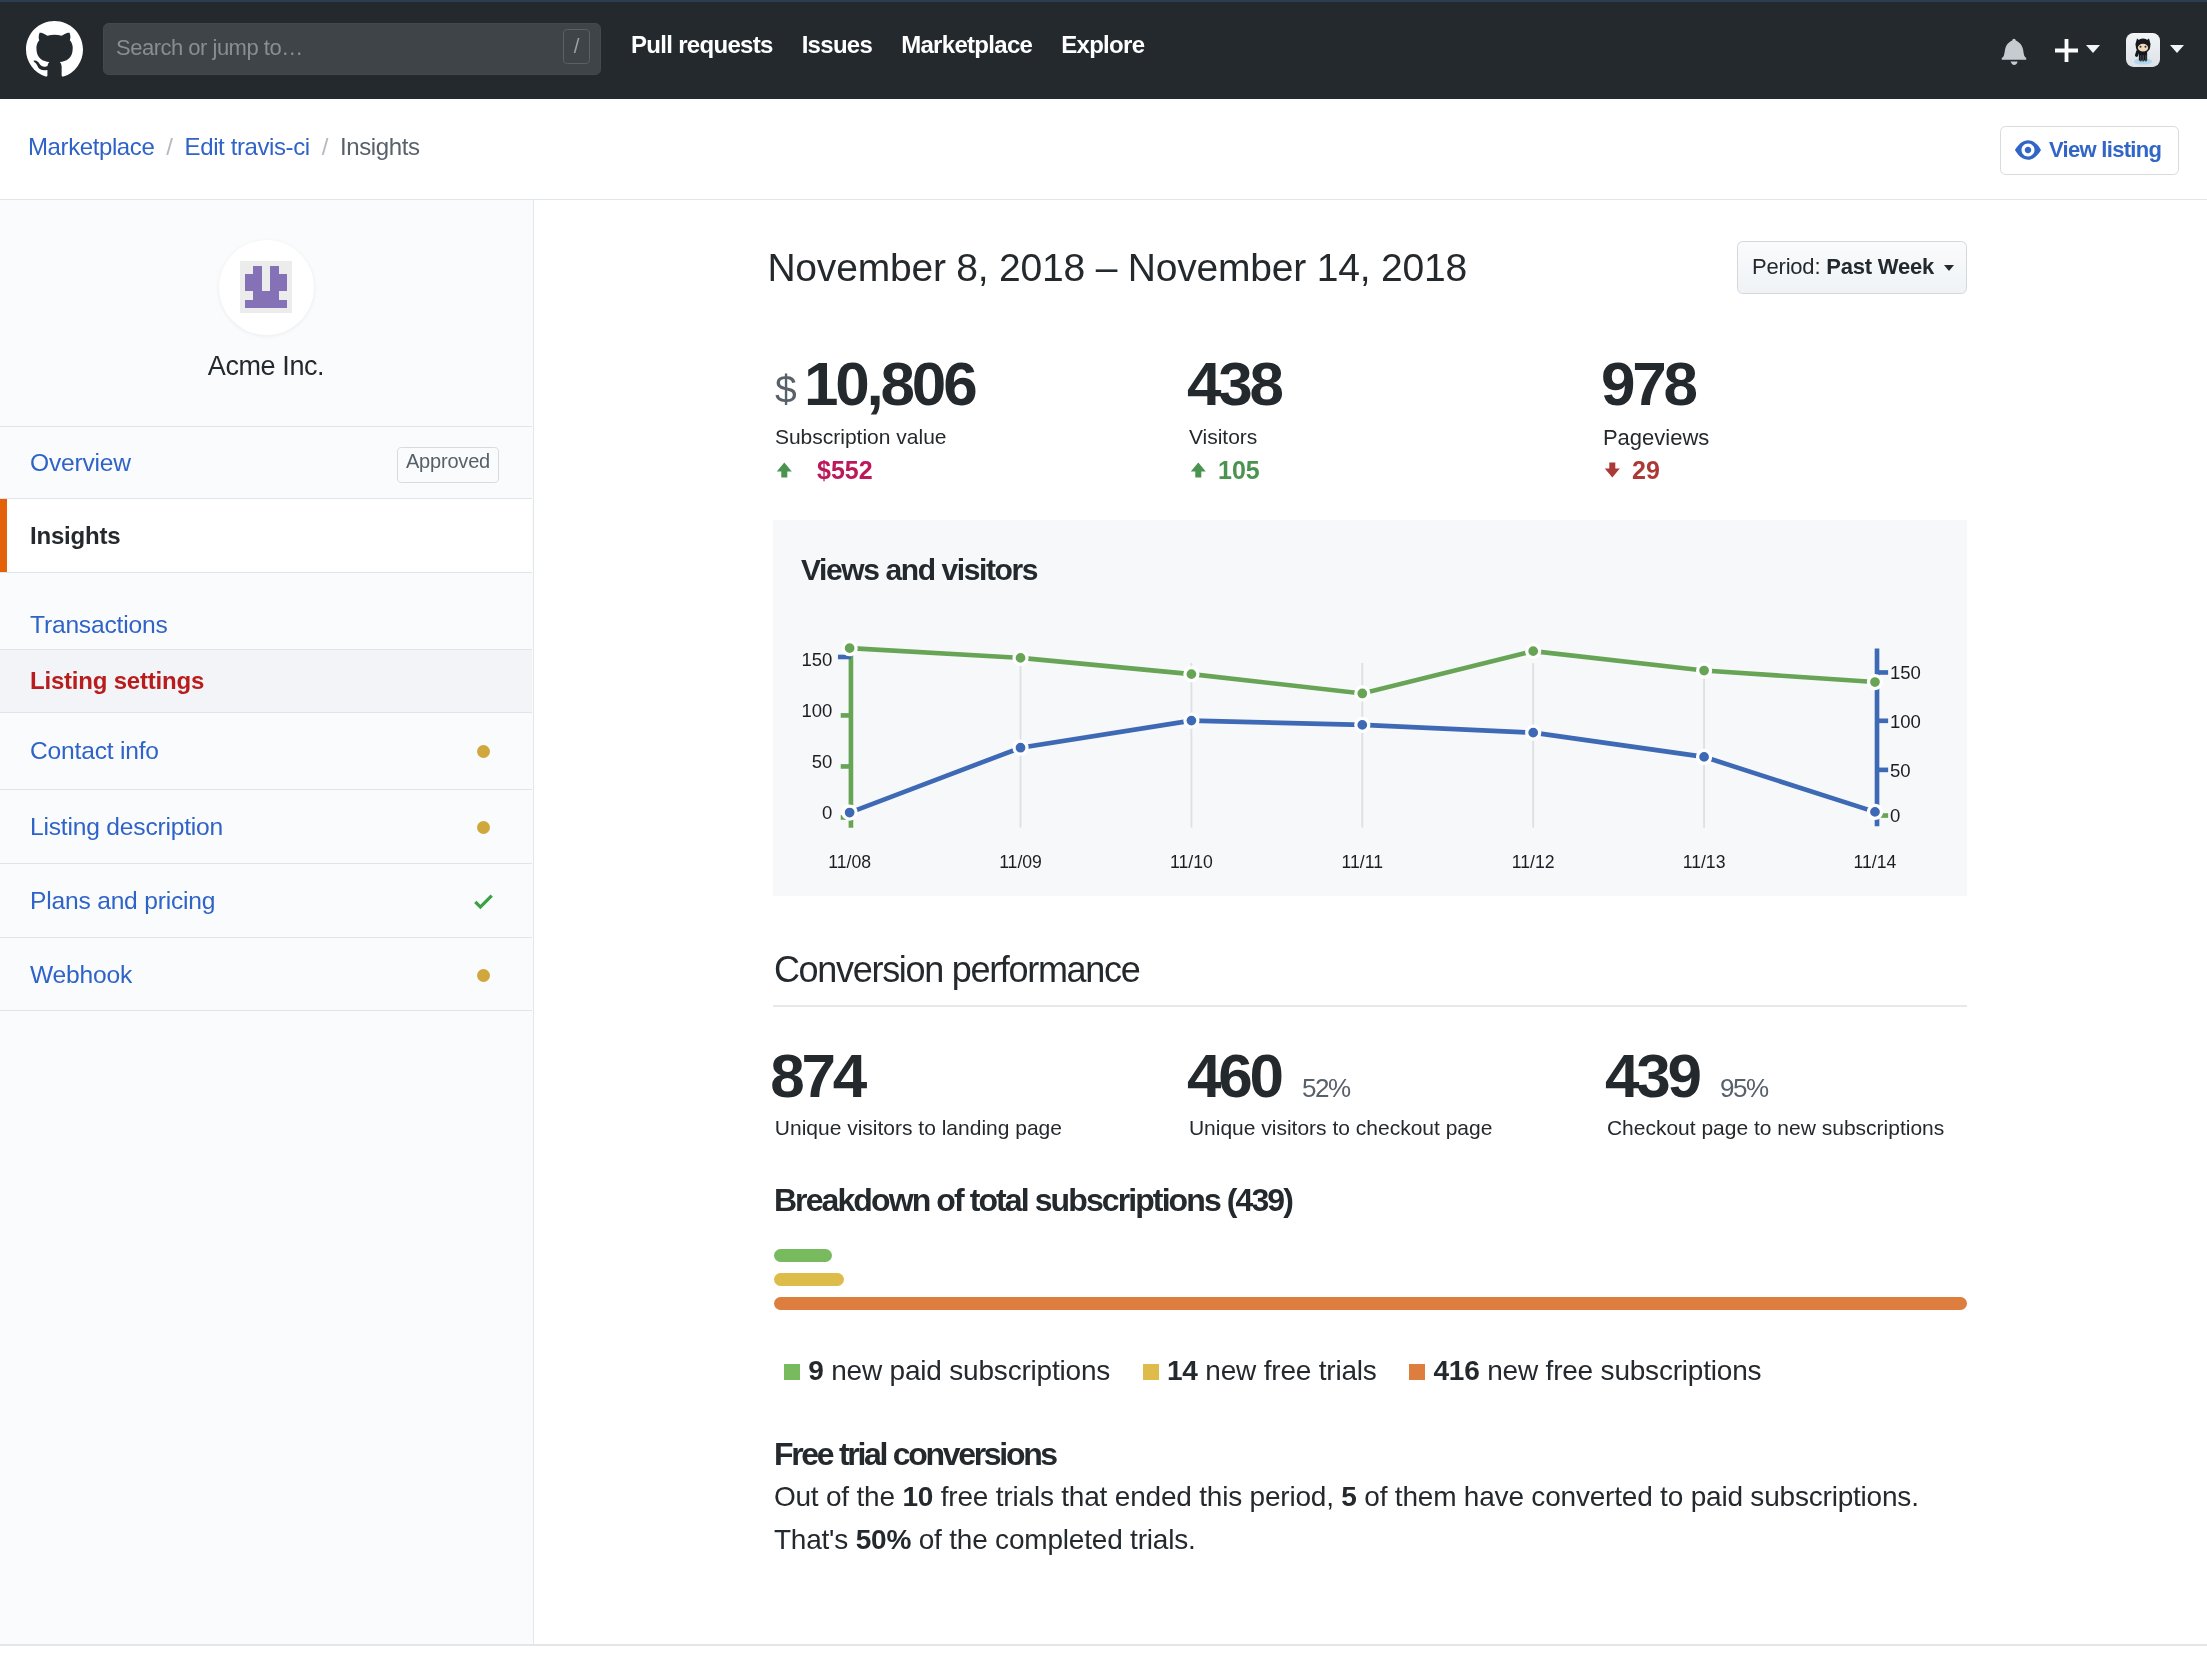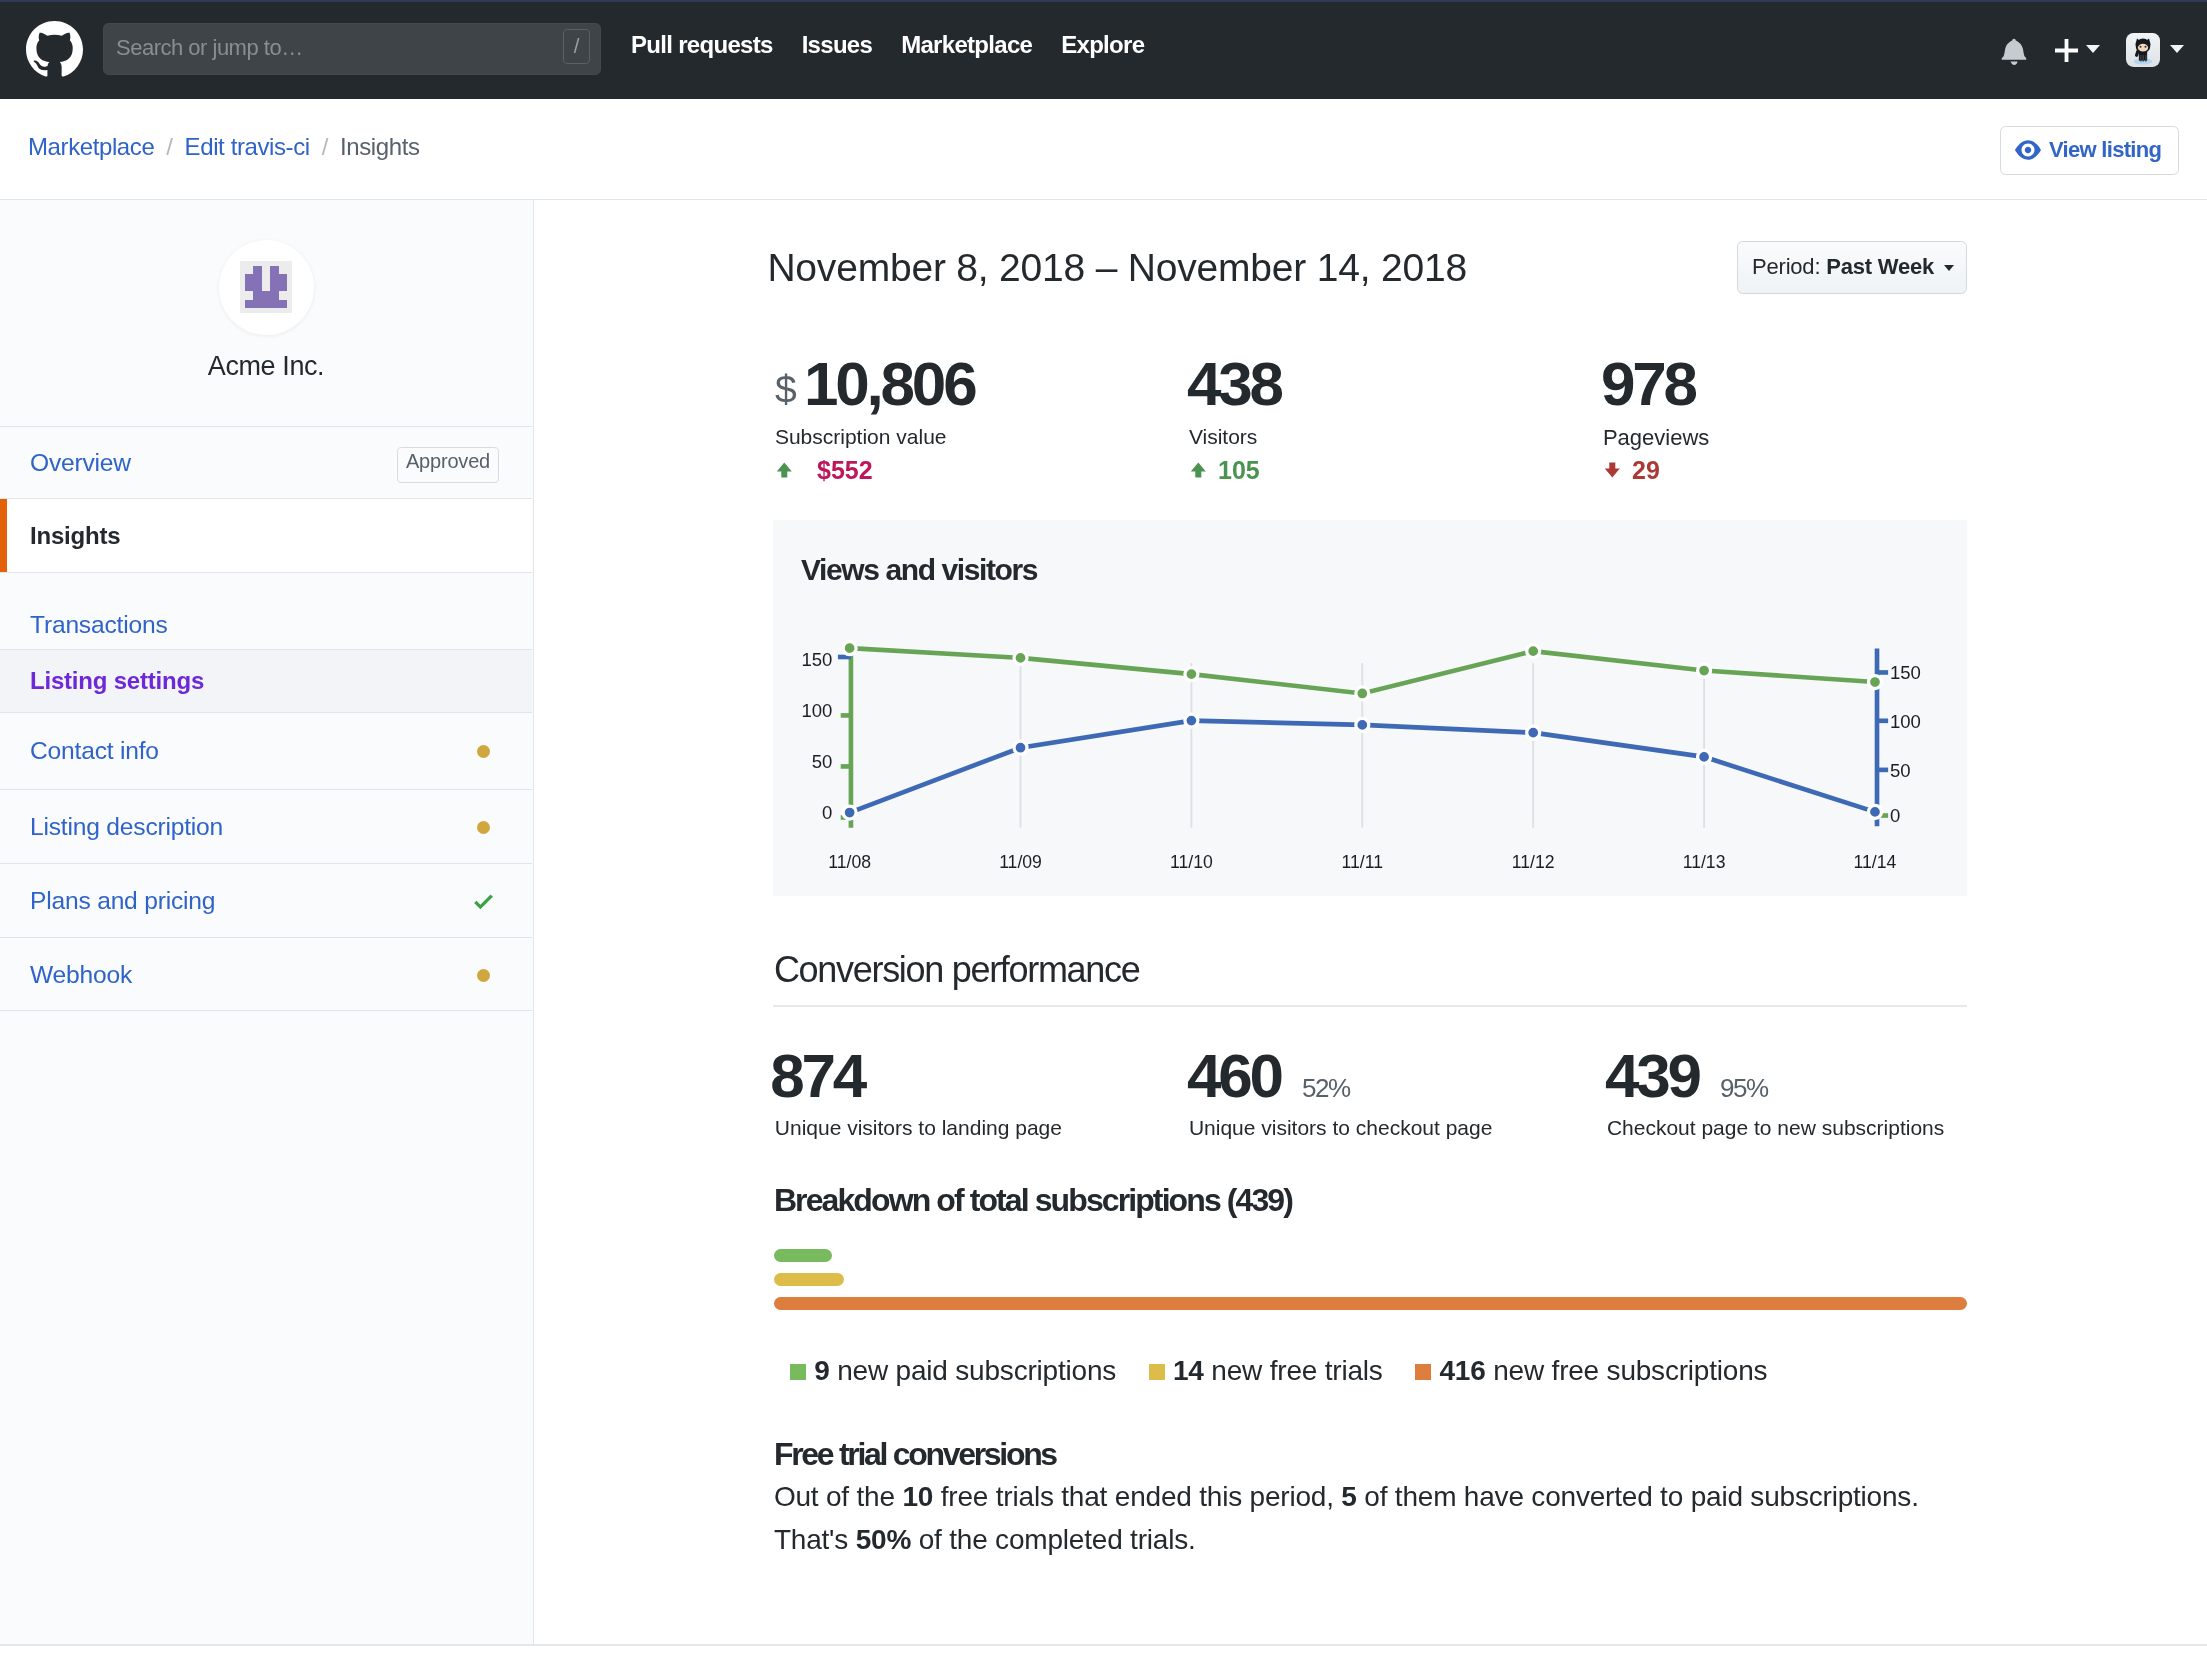--- a/index.html
+++ b/index.html
@@ -93,21 +93,21 @@
       <div class="abs" style="left:397px;top:20.4px;width:102px;height:36px;border:1.9px solid #d8dbde;border-radius:4.6px;text-align:center;line-height:27px;font-size:20px;color:#586069;letter-spacing:-0.2px;">Approved</div>
     </div>
     <div style="height:74px;border-top:1.9px solid #e1e4e8;position:relative;background:#fff;">
       <div class="abs" style="left:0;top:0;width:6.5px;height:100%;background:#e36209;"></div>
       <div class="abs dark b" style="left:30px;top:14px;height:46px;line-height:46px;font-size:24px;letter-spacing:-0.2px;">Insights</div>
     </div>
     <div style="height:77px;border-top:1.9px solid #e1e4e8;position:relative;">
       <div class="abs blue" style="left:30px;top:29px;height:46px;line-height:46px;font-size:24.6px;letter-spacing:-0.2px;">Transactions</div>
     </div>
     <div style="height:63px;border-top:1.9px solid #e1e4e8;position:relative;background:#f2f4f7;">
-      <div class="abs b" style="left:30px;top:8.3px;height:46px;line-height:46px;font-size:24px;letter-spacing:-0.2px;color:#6d28d9;">Listing settings</div>
+      <div class="abs b" style="left:30px;top:8.3px;height:46px;line-height:46px;font-size:24px;letter-spacing:-0.2px;color:#b91c1c;">Listing settings</div>
     </div>
     <div style="height:77px;border-top:1.9px solid #e1e4e8;position:relative;padding-left:32px;">
       <div class="abs blue" style="left:30px;top:15px;height:46px;line-height:46px;font-size:24.6px;letter-spacing:-0.2px;">Contact info</div>
       <div class="abs" style="left:477px;top:32px;width:13px;height:13px;border-radius:50%;background:#d0a73c;"></div>
     </div>
     <div style="height:74px;border-top:1.9px solid #e1e4e8;position:relative;">
       <div class="abs blue" style="left:30px;top:14px;height:46px;line-height:46px;font-size:24.6px;letter-spacing:-0.2px;">Listing description</div>
       <div class="abs" style="left:477px;top:31px;width:13px;height:13px;border-radius:50%;background:#d0a73c;"></div>
     </div>
     <div style="height:74px;border-top:1.9px solid #e1e4e8;position:relative;">
@@ -251,21 +251,21 @@
       <span class="abs gray" style="left:115px;top:33px;font-size:26px;letter-spacing:-1.4px;">95%</span>
       <div class="abs dark" style="left:1.9px;top:76px;font-size:21px;white-space:nowrap;">Checkout page to new subscriptions</div>
     </div>
   </div>
 
   <div class="abs dark b" style="left:0.9px;top:982px;font-size:32px;letter-spacing:-1.9px;white-space:nowrap;">Breakdown of total subscriptions (439)</div>
   <div class="abs" style="left:0.9px;top:1049px;width:58px;height:13px;border-radius:6.5px;background:#78bb5e;"></div>
   <div class="abs" style="left:0.9px;top:1073px;width:70px;height:13px;border-radius:6.5px;background:#ddbc4a;"></div>
   <div class="abs" style="left:0.9px;top:1097px;width:1193px;height:13px;border-radius:6.5px;background:#dd7e3e;"></div>
 
-  <div class="abs" style="left:17px;top:1155px;height:32px;white-space:nowrap;font-size:28px;color:#24292e;letter-spacing:-0.2px;">
+  <div class="abs" style="left:11px;top:1155px;height:32px;white-space:nowrap;font-size:28px;color:#24292e;letter-spacing:-0.2px;">
     <span style="display:inline-block;width:16px;height:16px;background:#78bb5e;margin-right:8.3px;"></span><span class="b">9</span> new paid subscriptions
     <span style="display:inline-block;width:16px;height:16px;background:#ddbc4a;margin-left:25px;margin-right:8.3px;"></span><span class="b">14</span> new free trials
     <span style="display:inline-block;width:16px;height:16px;background:#dd7e3e;margin-left:25px;margin-right:8.3px;"></span><span class="b">416</span> new free subscriptions
   </div>
 
   <div class="abs dark b" style="left:0.9px;top:1236px;font-size:32px;letter-spacing:-2.3px;white-space:nowrap;">Free trial conversions</div>
   <div class="abs dark" style="left:0.9px;top:1275px;width:1252px;font-size:28px;letter-spacing:-0.2px;line-height:43px;">Out of the <span class="b">10</span> free trials that ended this period, <span class="b">5</span> of them have converted to paid subscriptions.<br>That's <span class="b">50%</span> of the completed trials.</div>
 </div>
 </div>
 

